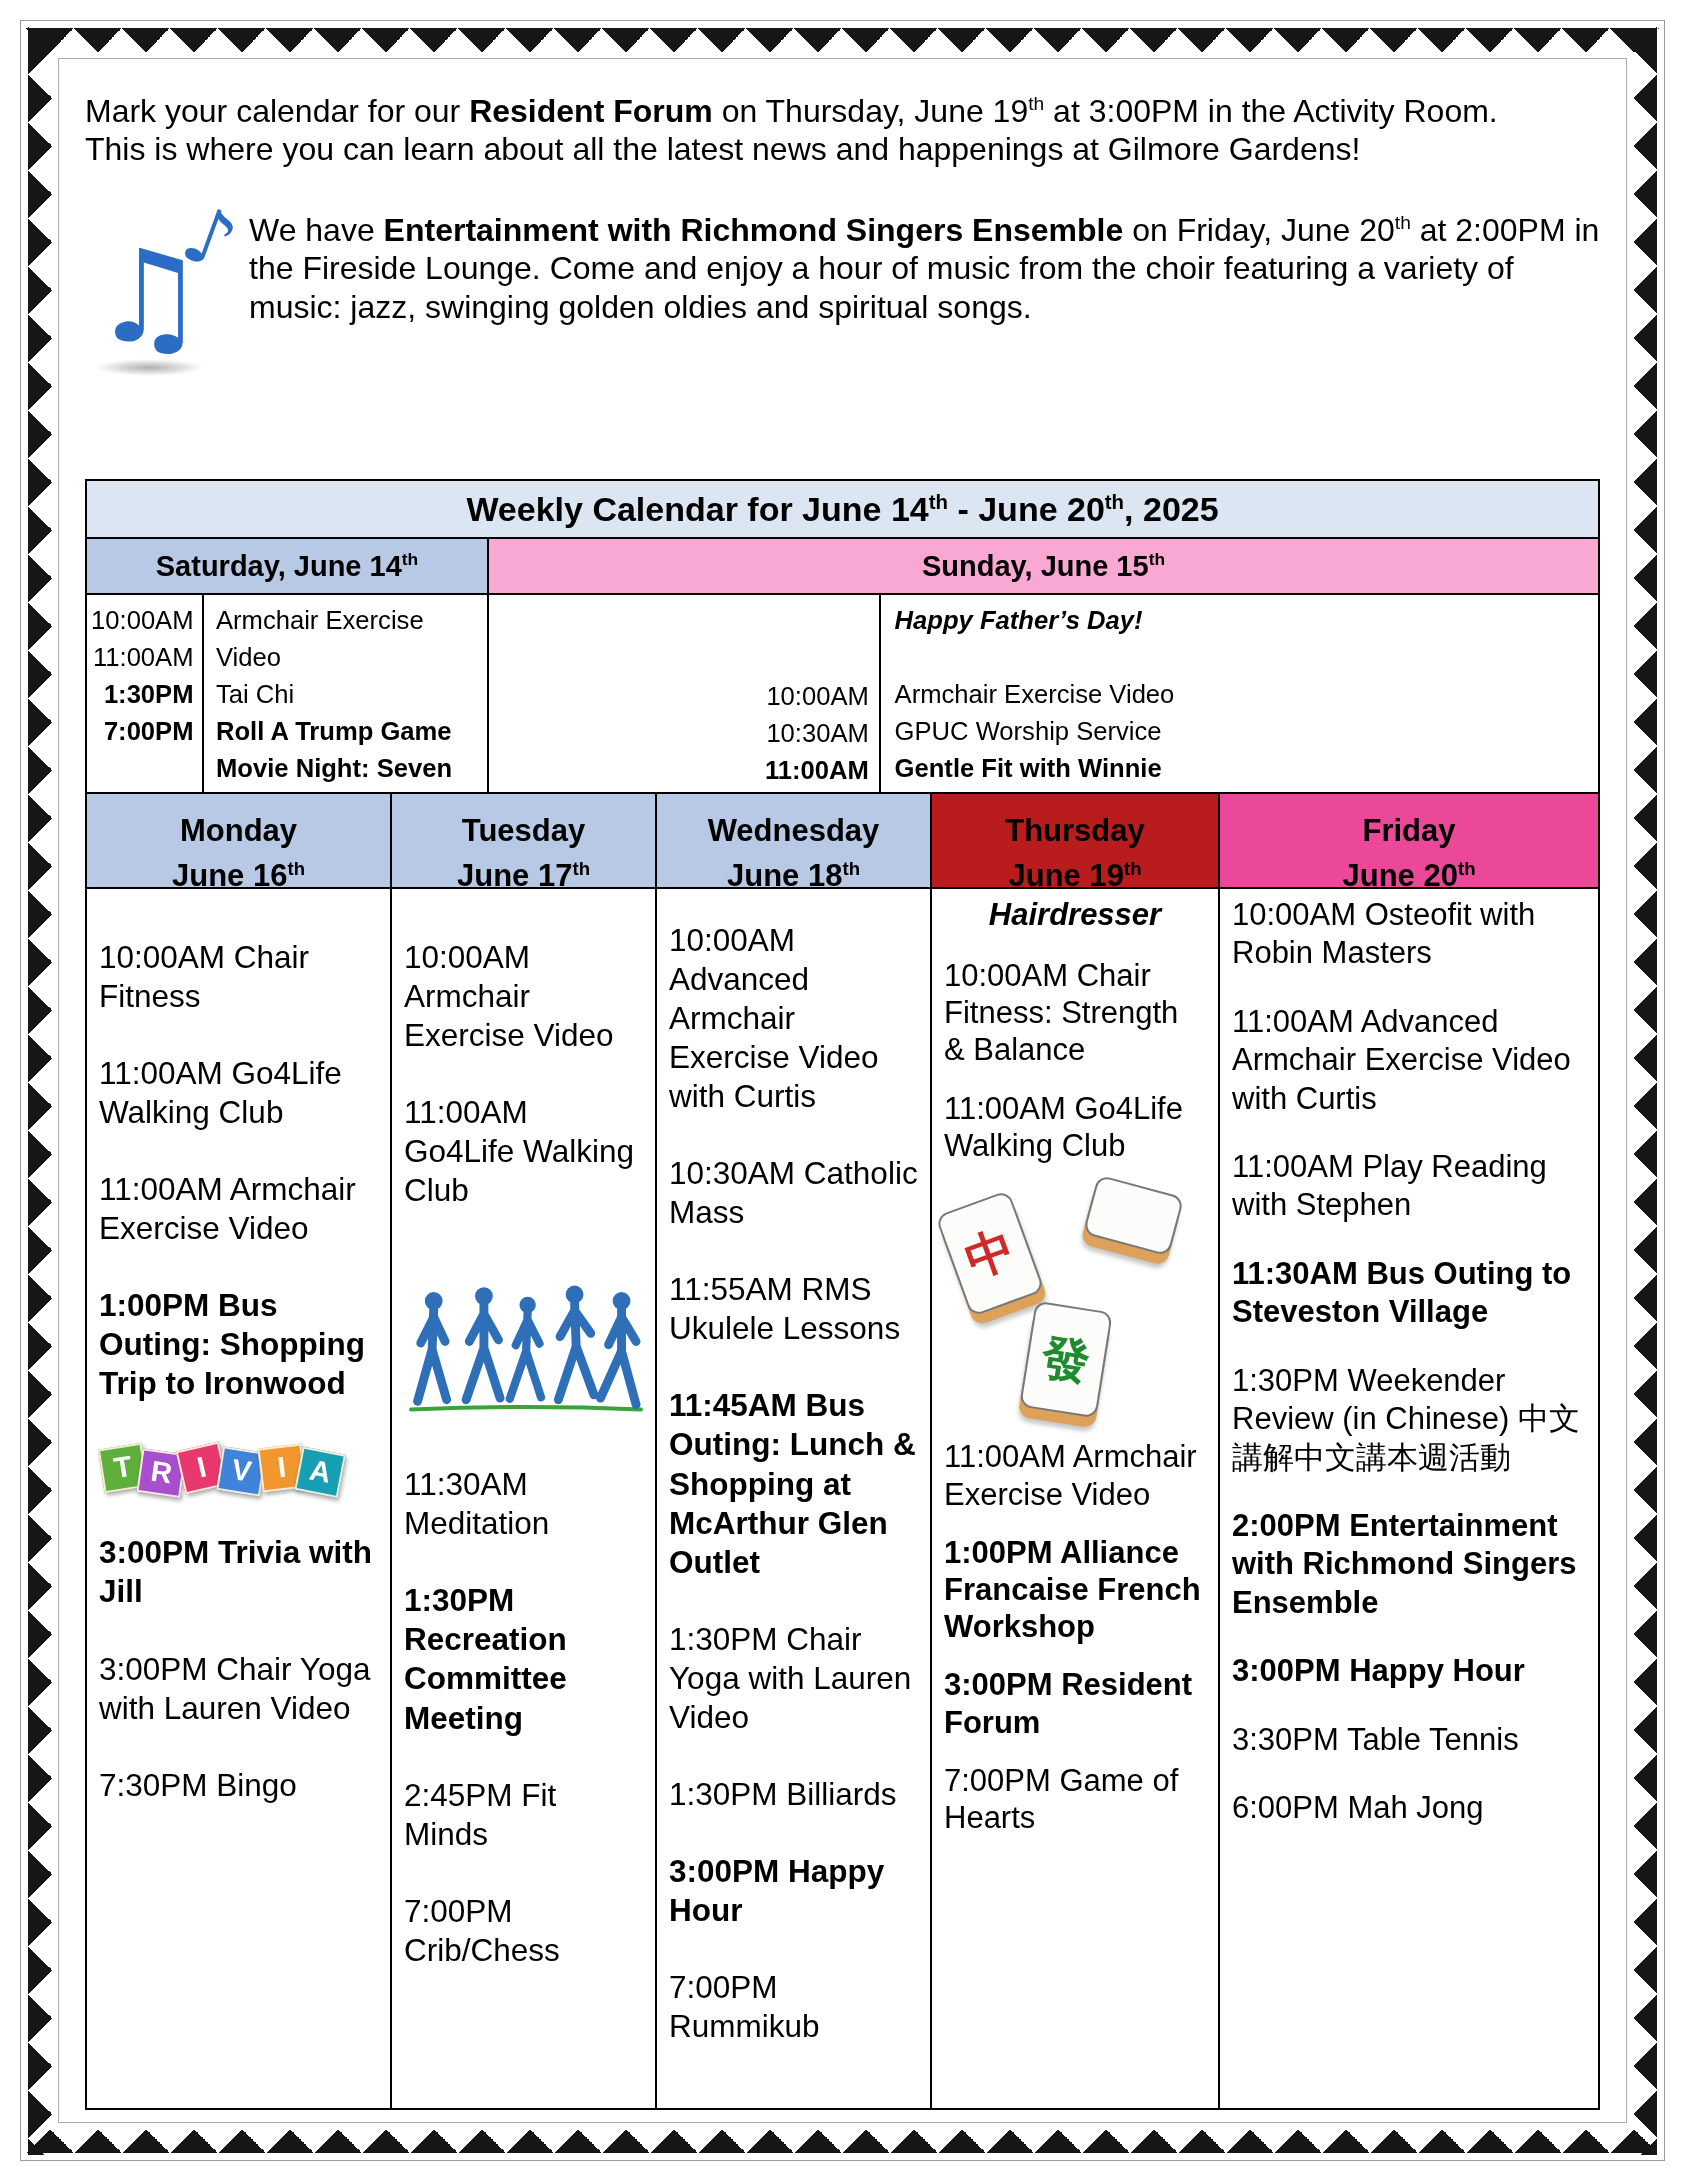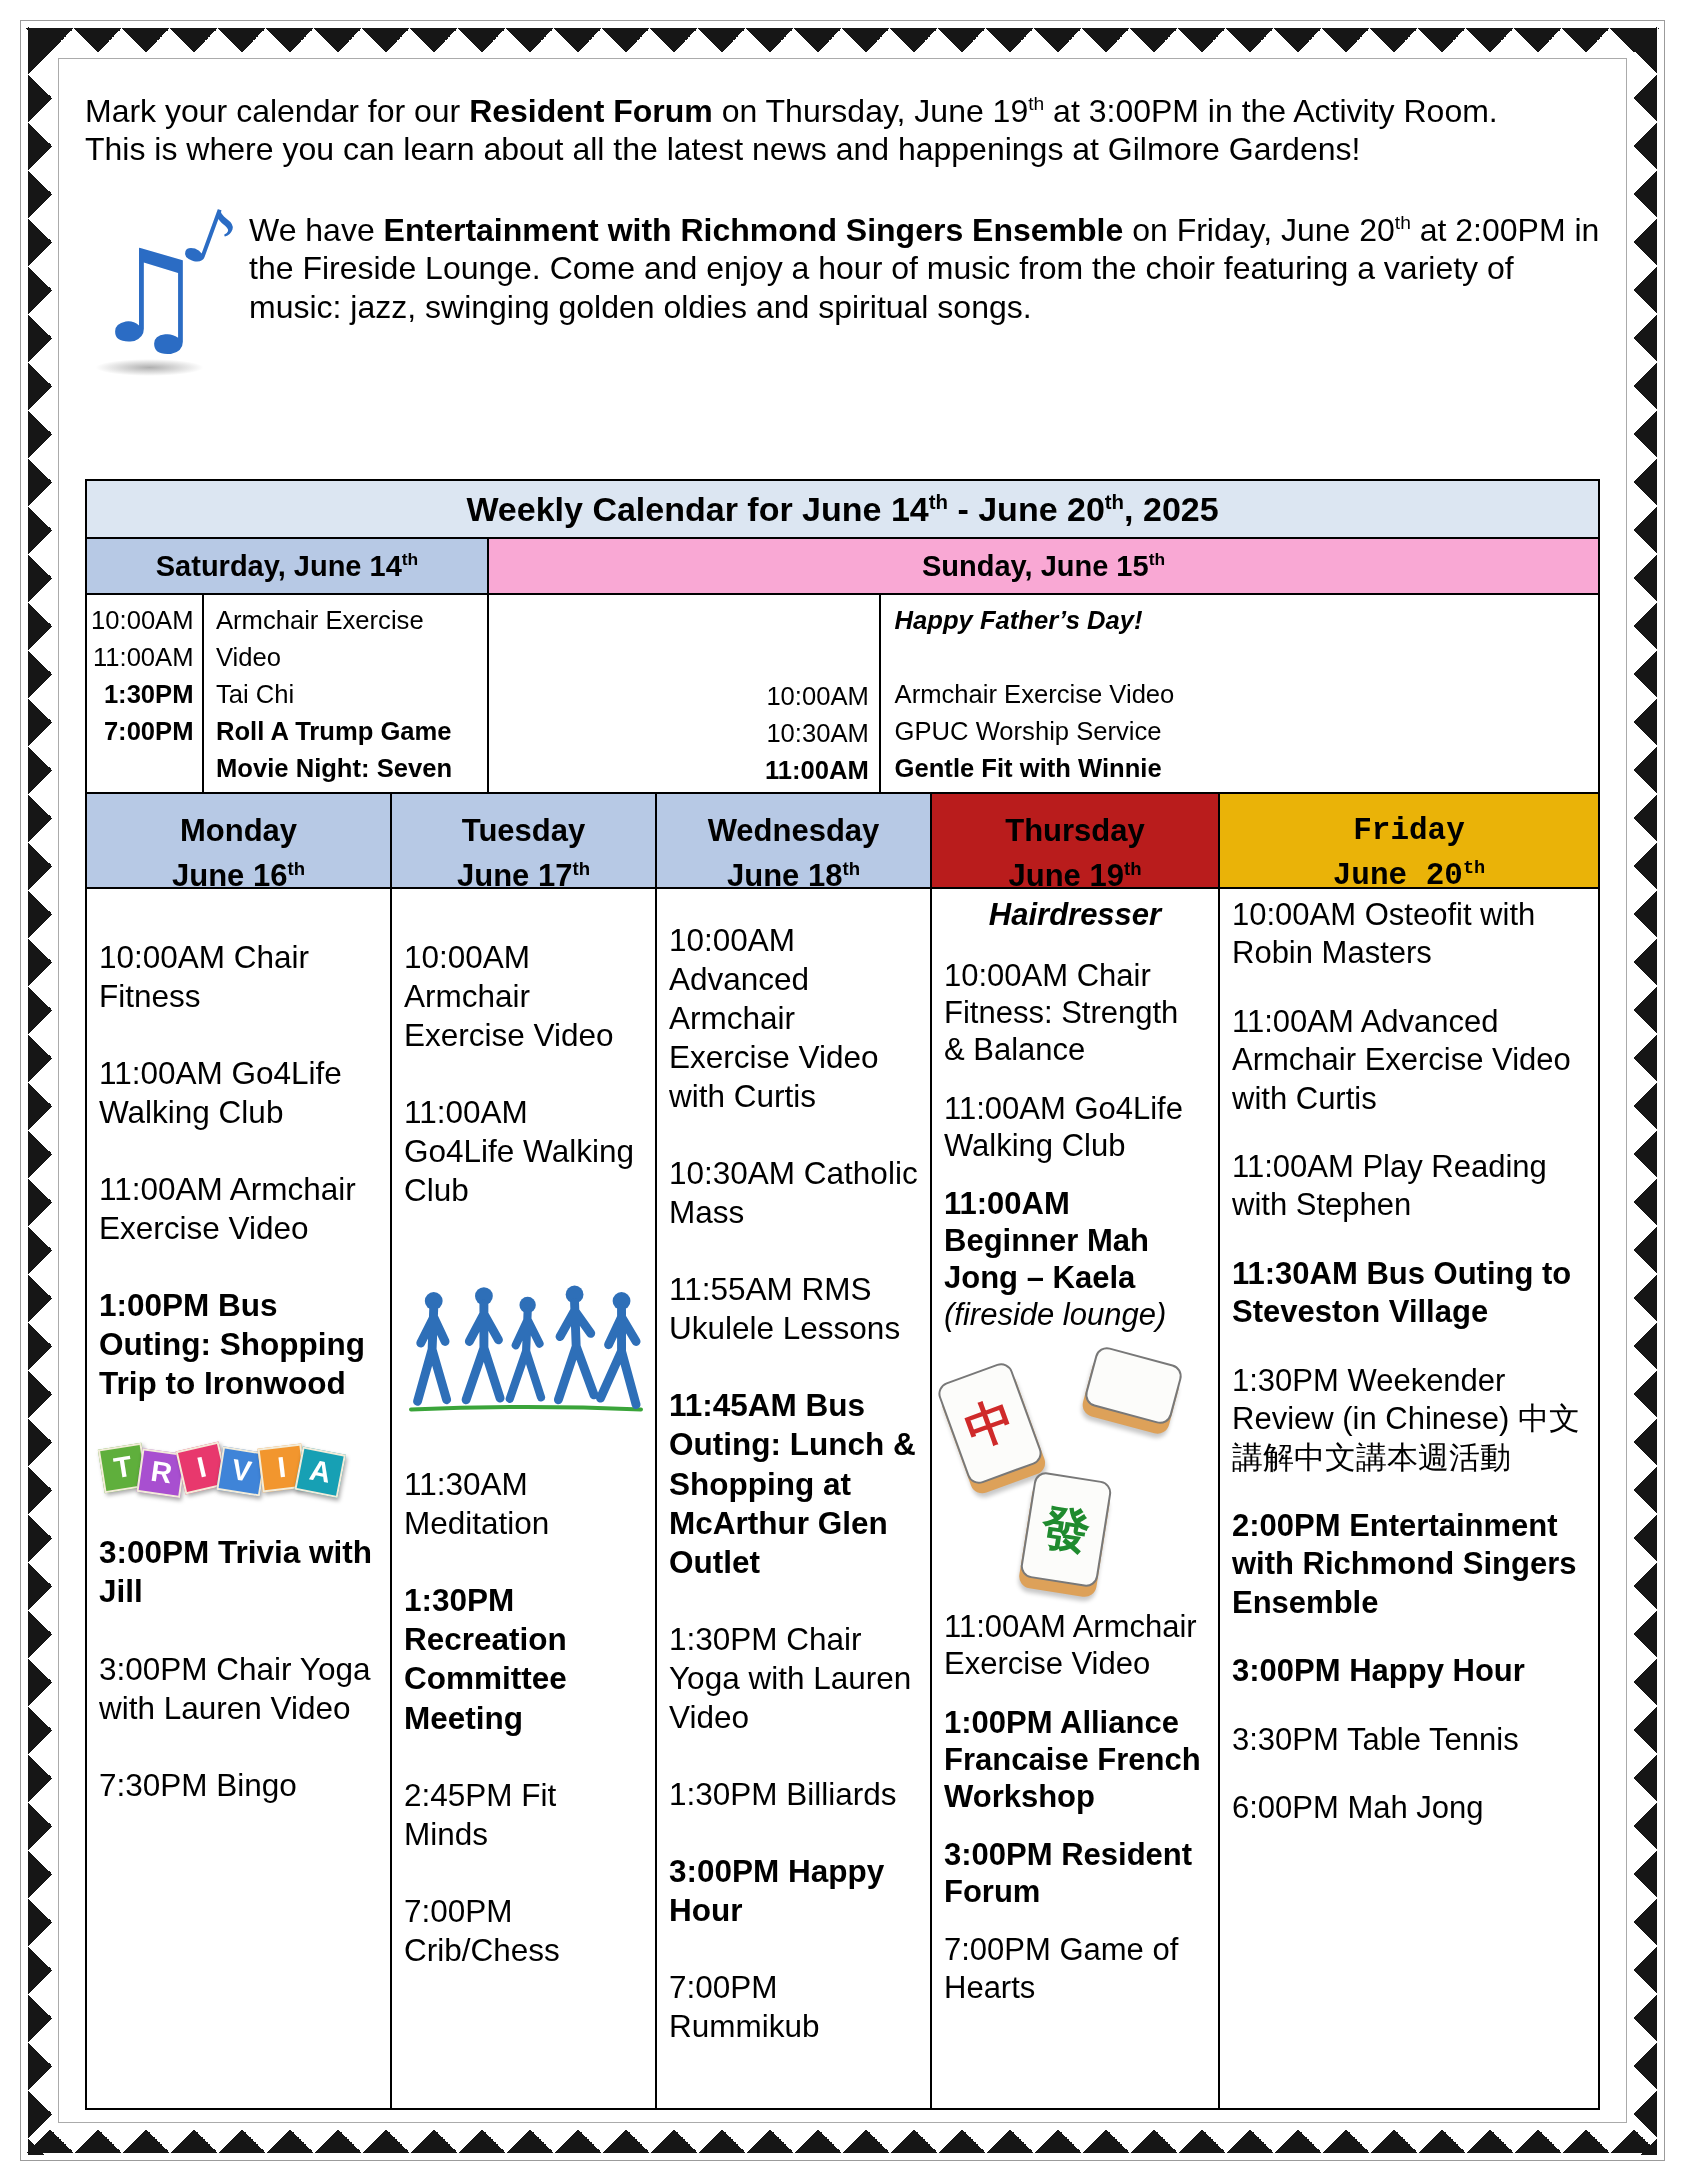--- a/index.html
+++ b/index.html
@@ -163,21 +163,21 @@
         <div><b>Gentle Fit with Winnie</b></div>
         <div>Tech Time with Erin</div>
       </div>
     </div>
 
     <div class="cal-row day-header-row">
       <div class="cal-cell c-mon" style="background-color: rgb(183, 201, 229);">Monday<br>June 16<sup>th</sup></div>
       <div class="cal-cell c-tue" style="background-color: rgb(183, 201, 229);">Tuesday<br>June 17<sup>th</sup></div>
       <div class="cal-cell c-wed" style="background-color: rgb(183, 201, 229);">Wednesday<br>June 18<sup>th</sup></div>
       <div class="cal-cell c-thu" style="background-color: #b91c1c;">Thursday<br>June 19<sup>th</sup></div>
-      <div class="cal-cell c-fri" style="background-color: #eab308; font-family: Liberation Mono, monospace;">Friday<br>June 20<sup>th</sup></div>
+      <div class="cal-cell c-fri" style="background-color: #ec4899;">Friday<br>June 20<sup>th</sup></div>
     </div>
 
     <div class="cal-row day-body-row">
 
       <div class="cal-cell c-mon cell-mon">
         <div class="event">10:00AM Chair Fitness</div>
         <div class="event">11:00AM Go4Life Walking Club</div>
         <div class="event">11:00AM Armchair Exercise Video</div>
         <div class="event"><b>1:00PM Bus Outing: Shopping Trip to Ironwood</b></div>
         <div class="trivia">
@@ -235,21 +235,20 @@
         <div class="event">1:30PM Chair Yoga with Lauren Video</div>
         <div class="event">1:30PM Billiards</div>
         <div class="event"><b>3:00PM Happy Hour</b></div>
         <div class="event">7:00PM Rummikub</div>
       </div>
 
       <div class="cal-cell c-thu cell-thu">
         <div class="hairdresser">Hairdresser</div>
         <div class="event">10:00AM Chair Fitness: Strength &amp; Balance</div>
         <div class="event">11:00AM Go4Life Walking Club</div>
-        <div class="event"><b>11:00AM Beginner Mah Jong – Kaela</b><br><i>(fireside lounge)</i></div>
         <div class="mahjong">
           <div class="mtile mt1" style="color: rgb(207, 42, 42);">中</div>
           <div class="mtile mt2" style="color: rgb(0, 0, 0);"></div>
           <div class="mtile mt3" style="color: rgb(31, 139, 46);">發</div>
         </div>
         <div class="event">11:00AM Armchair Exercise Video</div>
         <div class="event"><b>1:00PM Alliance Francaise French Workshop</b></div>
         <div class="event"><b>3:00PM Resident Forum</b></div>
         <div class="event">7:00PM Game of Hearts</div>
       </div>

